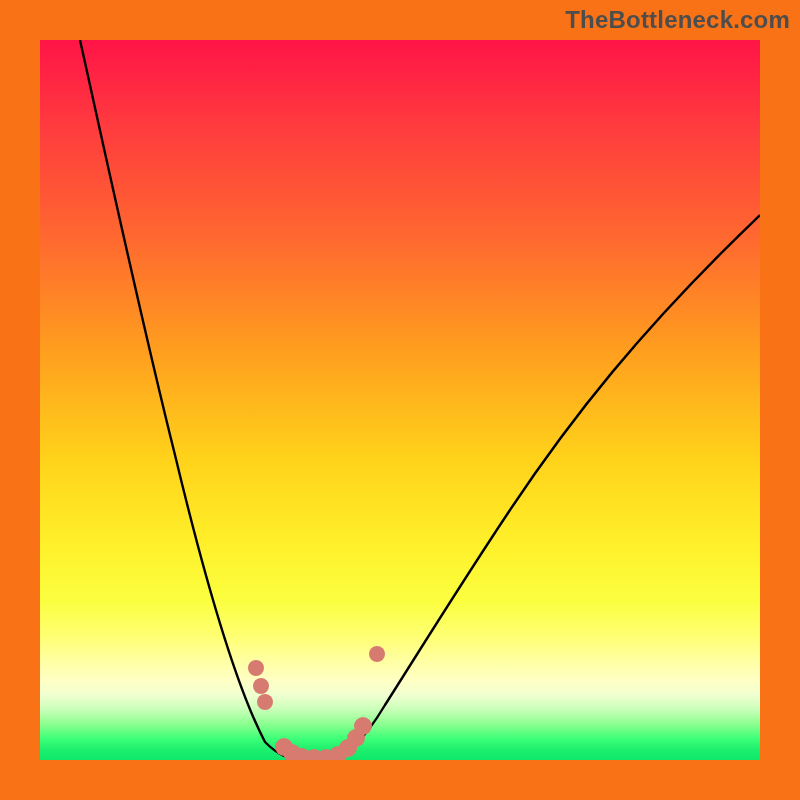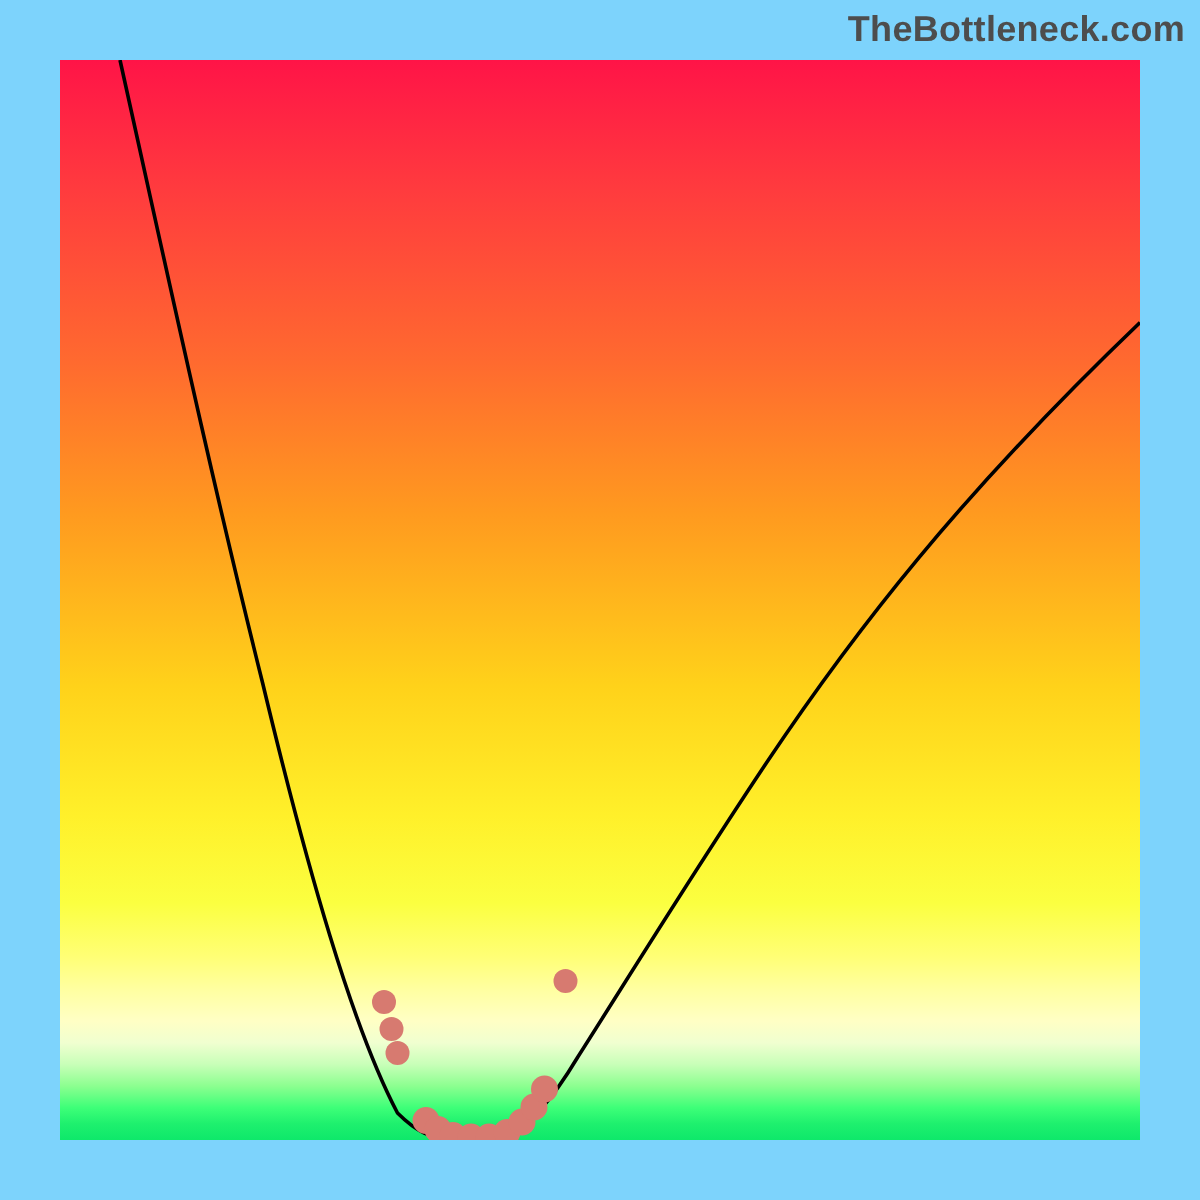--- a/index.html
+++ b/index.html
@@ -9,21 +9,21 @@
     height: 800px;
     background: #000;
     overflow: hidden;
   }
   .frame {
     position: absolute;
     left: 0;
     top: 0;
     width: 800px;
     height: 800px;
-    background: #7dd3fc;
+    background: #f97316;
   }
   .plot-area {
     position: absolute;
     left: 40px;
     top: 40px;
     width: 720px;
     height: 720px;
     background: linear-gradient(
       to bottom,
       #ff1447 0%,

